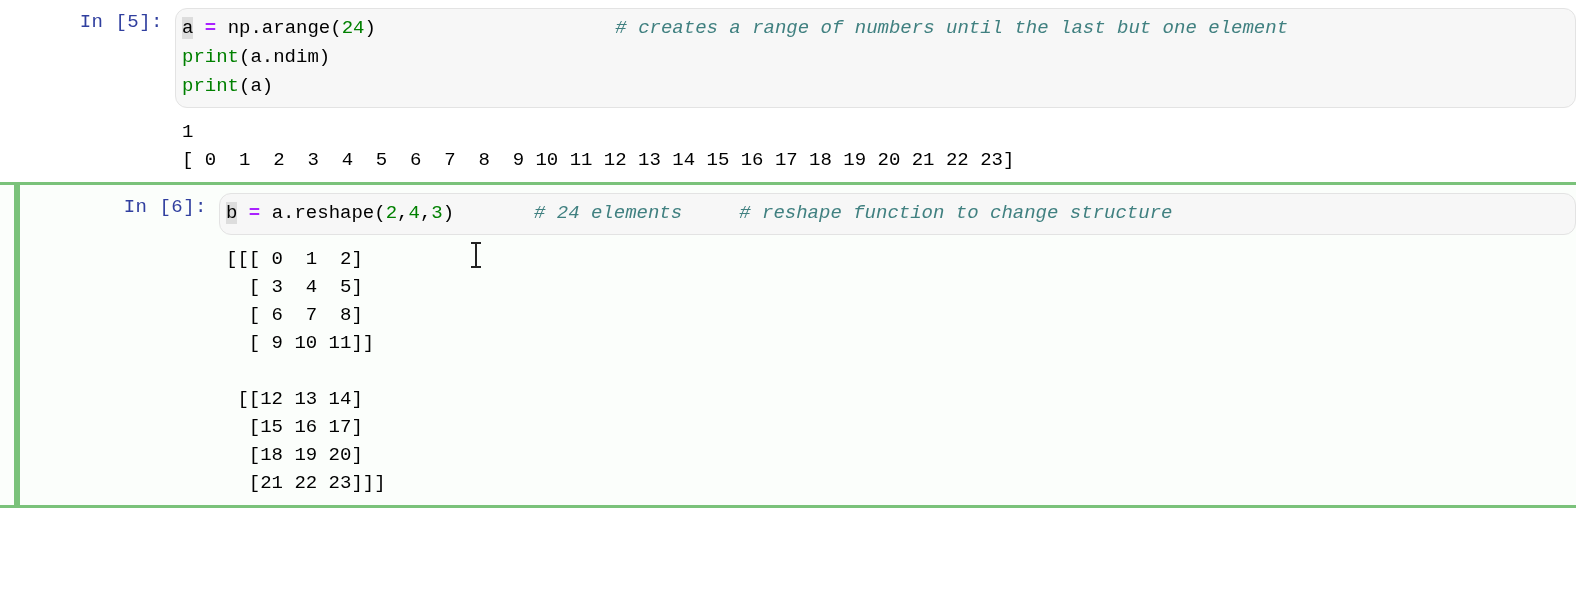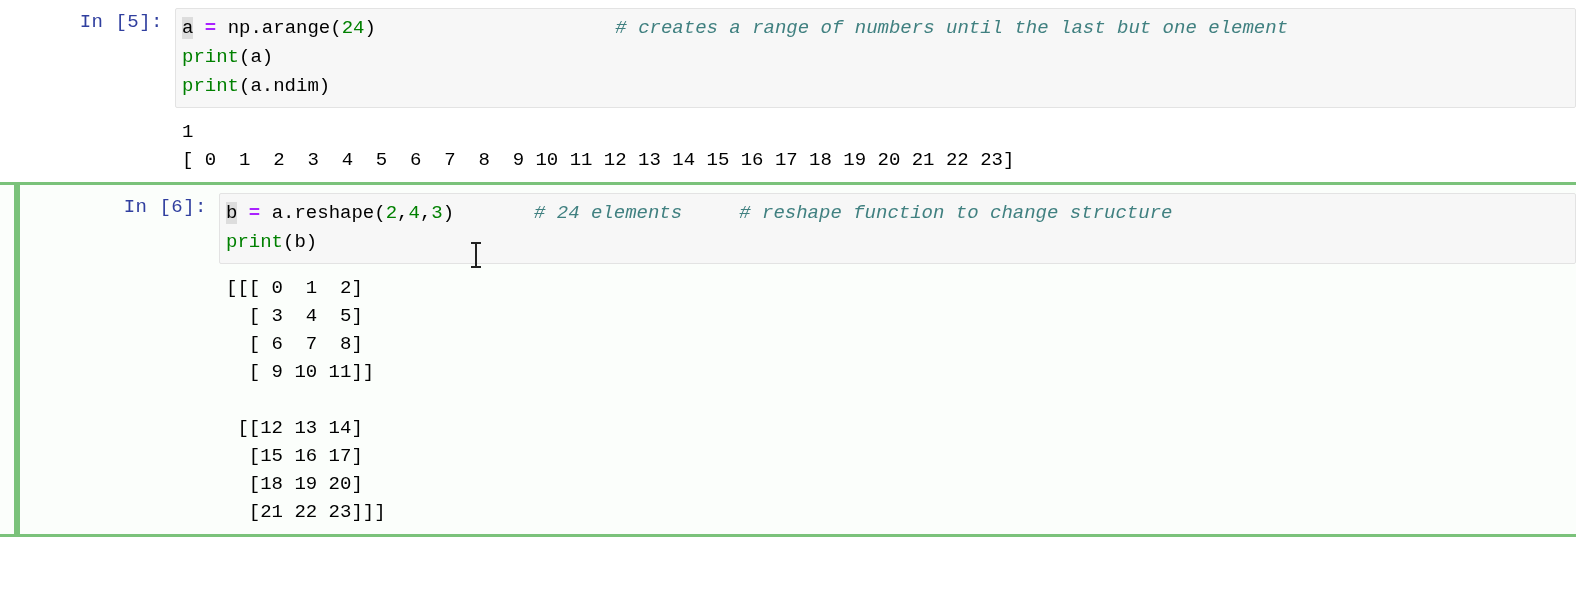--- a/index.html
+++ b/index.html
@@ -62,21 +62,21 @@
     white-space: pre;
     letter-spacing: 0.5px;
   }
 
   .input-area {
     flex: 1 1 auto;
     min-width: 0;
     box-sizing: border-box;
     background: #f7f7f7;
     border: 1px solid #e3e3e3;
-    border-radius: 2px;
+    border-radius: 12px;
     padding: 5px 6px 6px 6px;
     overflow: hidden;
   }
 
   .code-line {
     font-family: "Liberation Mono", "DejaVu Sans Mono", monospace;
     font-size: 19px;
     line-height: 29px;
     white-space: pre;
     color: #000000;
@@ -126,44 +126,43 @@
 
 <div class="notebook">
 
   <div class="cell">
     <div class="cell-row">
       <div class="prompt">In [5]:</div>
       <div class="input-area">
 
         <div class="code-line"><span class="tok-var">a</span><span class="tok-plain"> </span><span class="tok-op">=</span><span class="tok-plain"> </span><span class="tok-plain">np.arange(</span><span class="tok-num">24</span><span class="tok-plain">)</span><span class="tok-plain">                     </span><span class="tok-comment"># creates a range of numbers until the last but one element</span></div>
 
+        <div class="code-line"><span class="tok-builtin">print</span><span class="tok-plain">(a.ndim)</span></div>
+
         <div class="code-line"><span class="tok-builtin">print</span><span class="tok-plain">(a)</span></div>
-
-        <div class="code-line"><span class="tok-builtin">print</span><span class="tok-plain">(a.ndim)</span></div>
 
       </div>
     </div>
 
     <div class="output-area">
       <div class="output-spacer"></div>
       <div class="output-text">1
 [ 0  1  2  3  4  5  6  7  8  9 10 11 12 13 14 15 16 17 18 19 20 21 22 23]</div>
     </div>
   </div>
 
   <div class="cell selected">
     <div class="select-bar"></div>
 
     <div class="cell-row">
       <div class="prompt">In [6]:</div>
       <div class="input-area">
 
         <div class="code-line"><span class="tok-var">b</span><span class="tok-plain"> </span><span class="tok-op">=</span><span class="tok-plain"> </span><span class="tok-plain">a.reshape(</span><span class="tok-num">2</span><span class="tok-plain">,</span><span class="tok-num">4</span><span class="tok-plain">,</span><span class="tok-num">3</span><span class="tok-plain">)</span><span class="tok-plain">       </span><span class="tok-comment"># 24 elements</span><span class="tok-plain">     </span><span class="tok-comment"># reshape function to change structure</span></div>
 
-        <div class="code-line"><span class="tok-builtin">print</span><span class="tok-plain">(b)</span></div>
 
       </div>
     </div>
 
     <div class="output-area">
       <div class="output-spacer"></div>
       <div class="output-text">[[[ 0  1  2]
   [ 3  4  5]
   [ 6  7  8]
   [ 9 10 11]]

